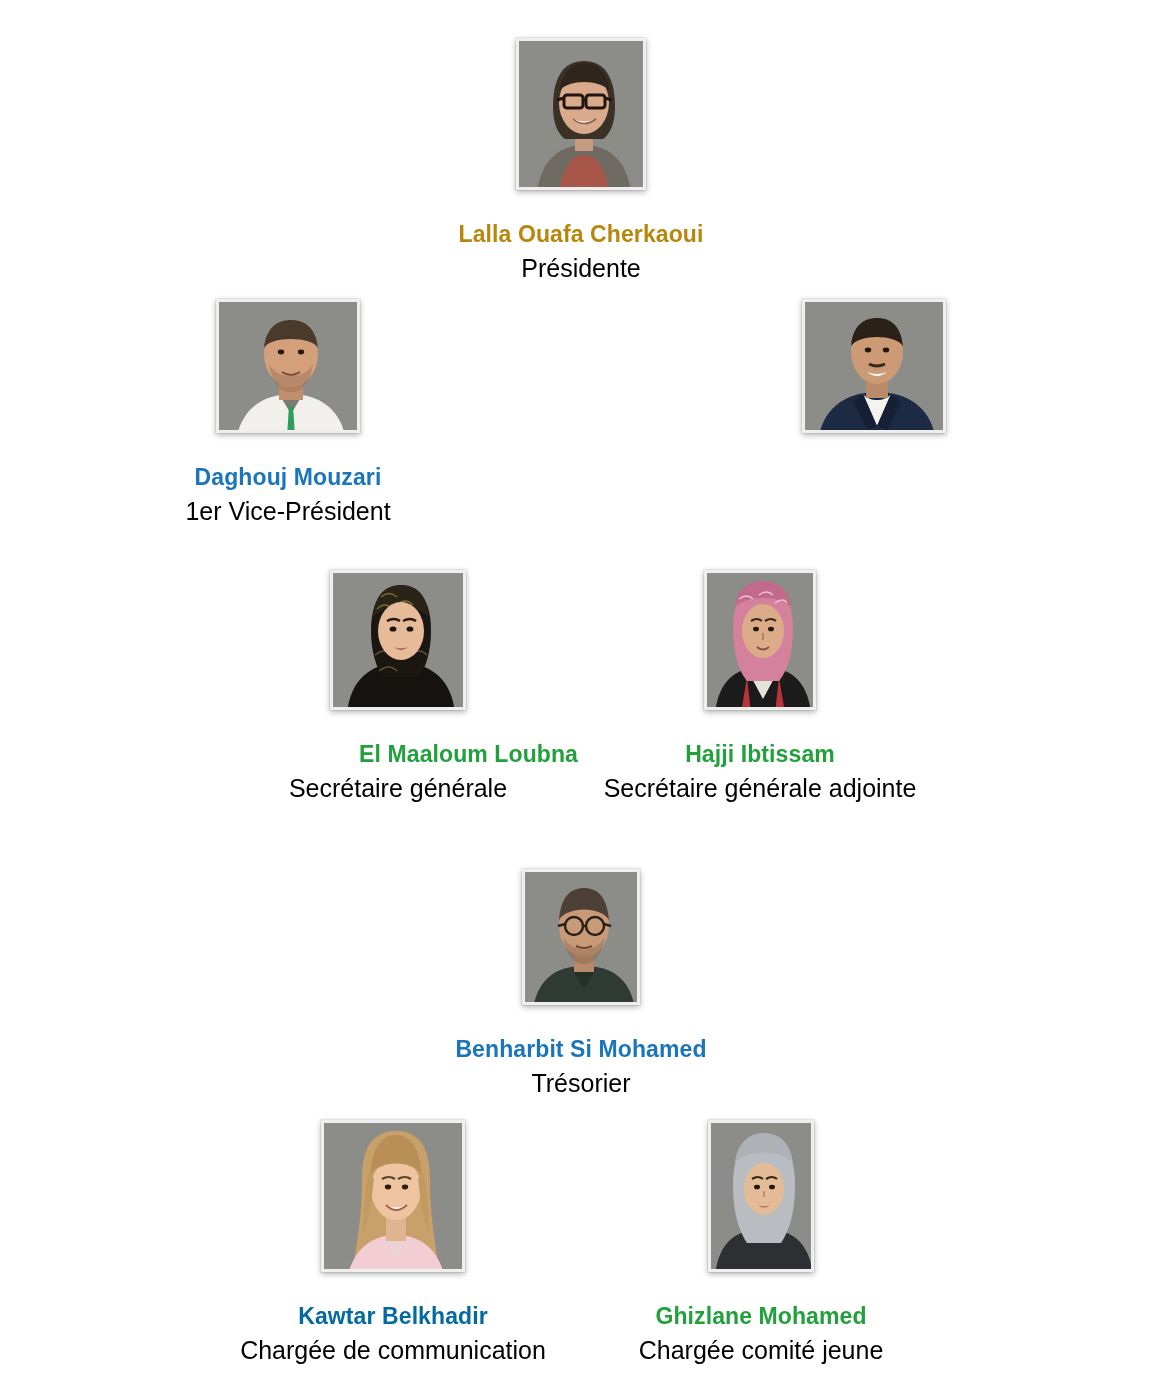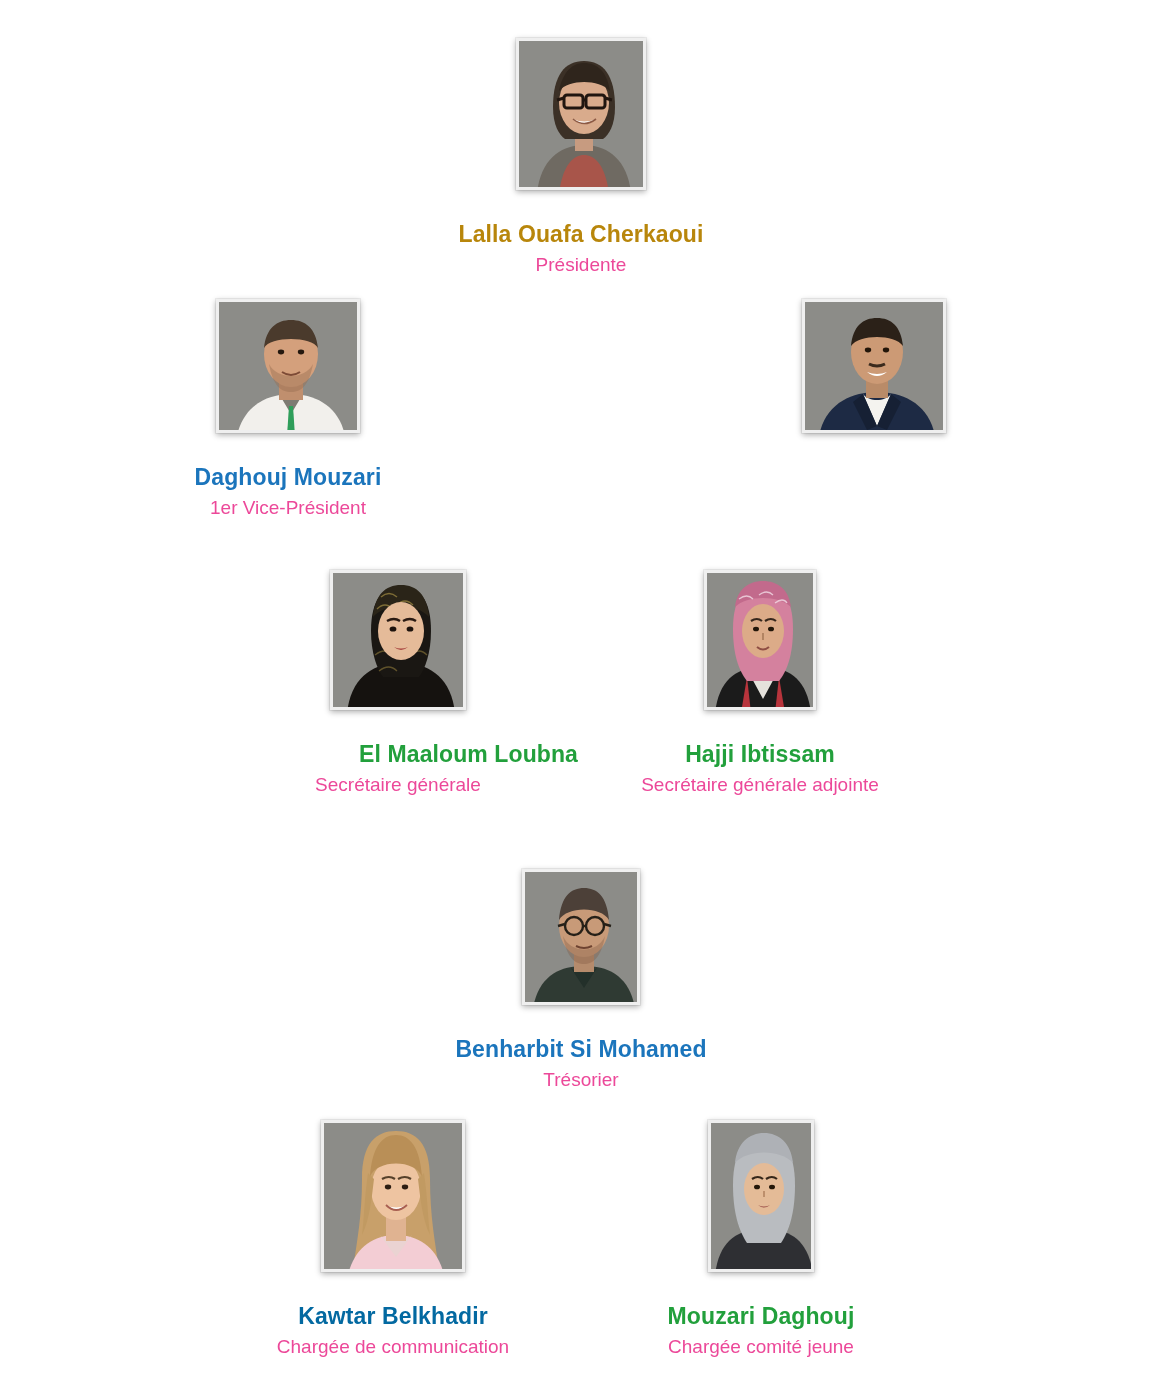--- a/index.html
+++ b/index.html
@@ -52,22 +52,22 @@
   }
 
   .m-name {
     margin-top: 31px;
     font-size: 23px;
     font-weight: bold;
     letter-spacing: .1px;
   }
   .m-role {
     margin-top: 6px;
-    font-size: 19px;
-    color: #ec4899;
+    font-size: 25px;
+    color: #000000;
     font-weight: normal;
   }
 
   
   .c-gold  { color: #b8860b; }
   .c-blue  { color: #1b75bc; }
   .c-green { color: #22a03c; }
 
   
   svg.portrait { display: block; }
@@ -327,17 +327,17 @@
           <path d="M41 56 q6 -4 11 0" stroke="#352619" stroke-width="2.2" fill="none"></path>
           <path d="M55 56 q6 -4 11 0" stroke="#352619" stroke-width="2.2" fill="none"></path>
           <ellipse cx="46" cy="64" rx="3" ry="2.3" fill="#241709"></ellipse>
           <ellipse cx="61" cy="64" rx="3" ry="2.3" fill="#241709"></ellipse>
 
           <path d="M53 68 L53 74" stroke="#b1815e" stroke-width="1.5"></path>
           <path d="M47 82 Q53 87 59 82 Q53 85 47 82 Z" fill="#9c5149"></path>
         </svg>
       </div>
     </div>
-    <div class="m-name c-green" style="color: rgb(34, 160, 60);">Mouzari Daghouj</div>
+    <div class="m-name c-green" style="color: rgb(34, 160, 60);">Ghizlane Mohamed</div>
     <div class="m-role">Chargée comité jeune</div>
   </div>
 
 </div>
 
 </body></html>

